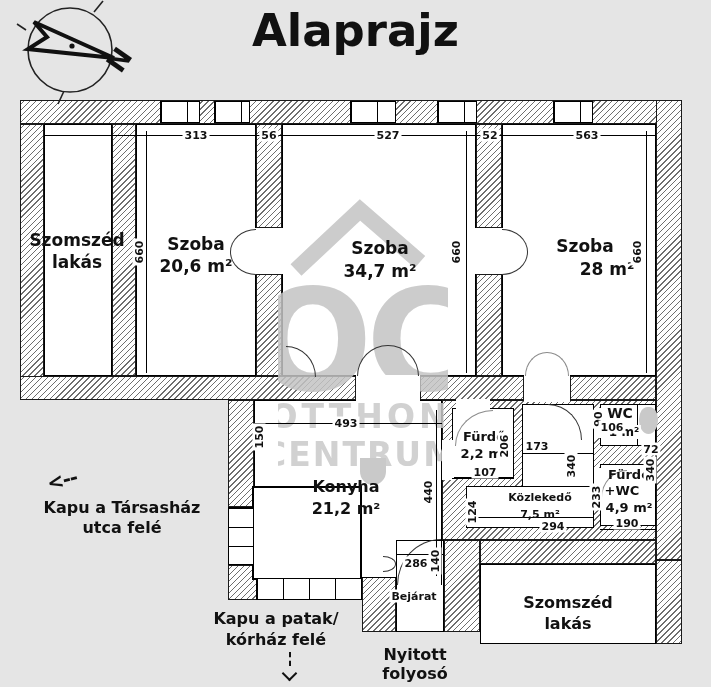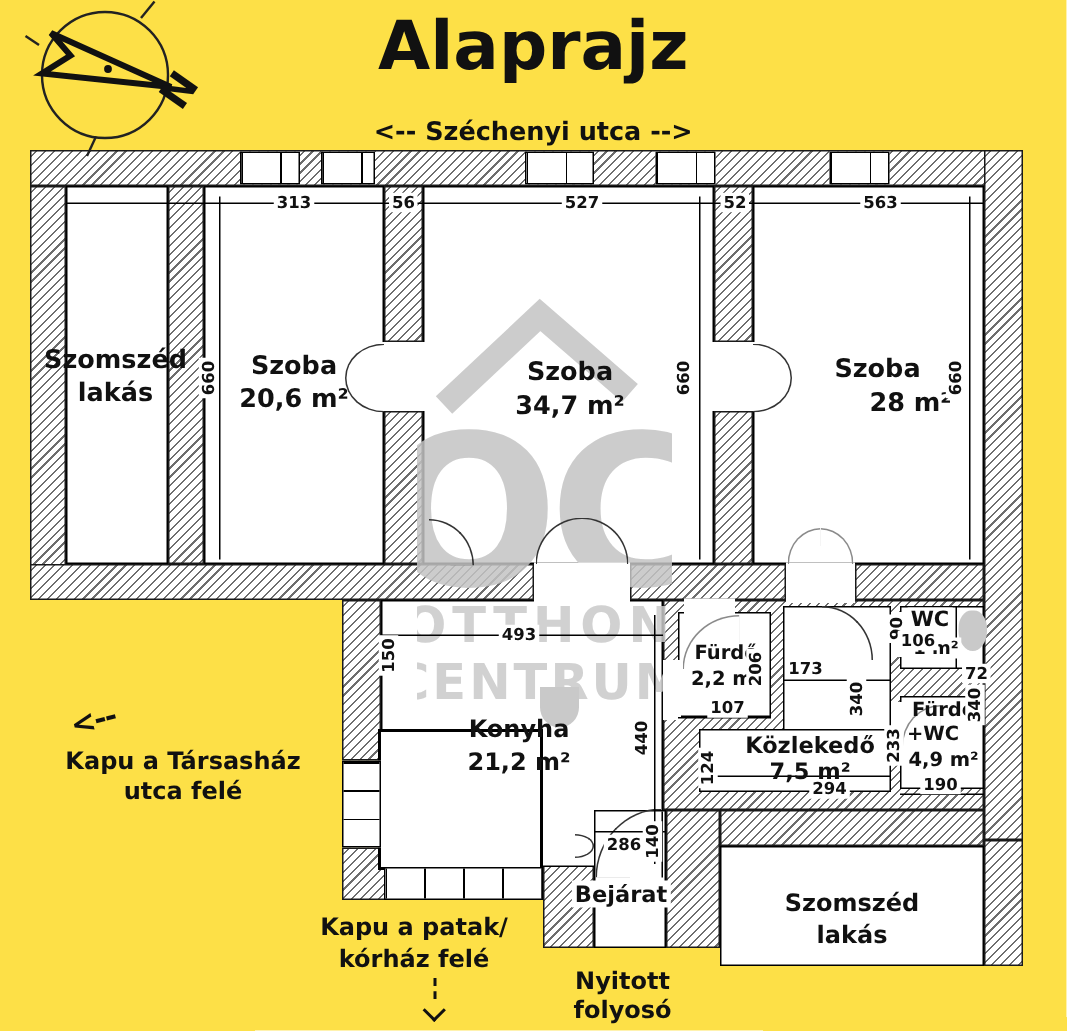--- a/index.html
+++ b/index.html
@@ -1,16 +1,16 @@
 <!DOCTYPE html>
 <html><head>
 <meta charset="utf-8">
 <style>
   html,body{margin:0;padding:0;background:#fff;}
-  #stage{position:relative;width:711px;height:687px;background:#fde047;overflow:hidden;
+  #stage{position:relative;width:711px;height:687px;background:#e5e5e5;overflow:hidden;
          font-family:"DejaVu Sans",sans-serif;color:#111;}
   .abs{position:absolute;}
   
   .w{position:absolute;background:repeating-linear-gradient(135deg,#ffffff 0 3.2px,#6e6e6e 3.2px 4.2px);
      outline:1px solid #1a1a1a;outline-offset:-1px;z-index:1;}
   
   .r{position:absolute;background:#fff;border:1.5px solid #000;box-sizing:border-box;z-index:2;}
   .r.thick{border-width:2.5px;}
   
   .g{position:absolute;background:#fff;z-index:3;}
@@ -29,41 +29,40 @@
   .arc.gray{border-color:#8a8a8a;}
   .half{position:absolute;z-index:4;box-sizing:border-box;background:#fff;
         border:1.4px solid #333;border-left:none;border-radius:0 100% 100% 0 / 0 50% 50% 0;}
   
   .d{position:absolute;font-weight:bold;font-size:11px;background:#fff;padding:0 2px;
      transform:translate(-50%,-50%);white-space:nowrap;z-index:6;}
   .d.rot{transform:translate(-50%,-50%) rotate(-90deg);}
   
   .lbl{position:absolute;font-weight:bold;transform:translate(-50%,-50%);
        white-space:nowrap;z-index:5;text-align:center;}
-  .s17{font-size:17px;} .s16{font-size:16px;} .s15{font-size:15px;}
+  .s17{font-size:17px;} .s16{font-size:16px;} .s15{font-size:11px;}
   .s14{font-size:14px;} .s13{font-size:13px;} .s12{font-size:12px;}
   .bgw{background:#fff;padding:0 2px;}
   .fixture{position:absolute;z-index:3;background:#c9c9c9;}
   #title{position:absolute;left:0;right:0;top:4px;text-align:center;
          font-size:45px;font-weight:bold;z-index:7;}
   #street{position:absolute;left:0;right:0;top:78px;text-align:center;
           font-size:17px;font-weight:bold;z-index:7;}
   .darrow-line{position:absolute;border-left:2px dashed #111;width:0;z-index:5;}
   .darrow-head{position:absolute;width:9px;height:9px;border-left:2px solid #111;
                border-bottom:2px solid #111;transform:rotate(-45deg);z-index:5;}
   .arrow-rot{transform:translate(-50%,-50%) rotate(-14deg);font-size:20px;letter-spacing:-1px;}
   svg text{font-family:"DejaVu Sans",sans-serif;}
 </style>
 </head>
 <body>
 
 <div id="stage">
 
   <div id="title">Alaprajz</div>
-  <div id="street">&lt;--  Széchenyi utca  --&gt;</div>
 
   <svg class="abs" style="left:14px;top:0;z-index:7" width="124" height="112" viewBox="0 0 124 112">
     <circle cx="56" cy="50" r="42" fill="none" stroke="#222" stroke-width="1.6"></circle>
     <line x1="80" y1="12" x2="89" y2="1" stroke="#222" stroke-width="1.6"></line>
     <line x1="12" y1="30" x2="3" y2="24" stroke="#222" stroke-width="1.6"></line>
     <line x1="50" y1="91" x2="44" y2="104" stroke="#222" stroke-width="1.6"></line>
     <polygon points="100,58 20,22 33,37 14,49" fill="none" stroke="#111" stroke-width="4" stroke-linejoin="miter"></polygon>
     <circle cx="58" cy="46" r="2.6" fill="#111"></circle>
     <text x="100" y="78" font-size="27" font-weight="bold" fill="#111" transform="rotate(-55 100 70)">N</text>
   </svg>

